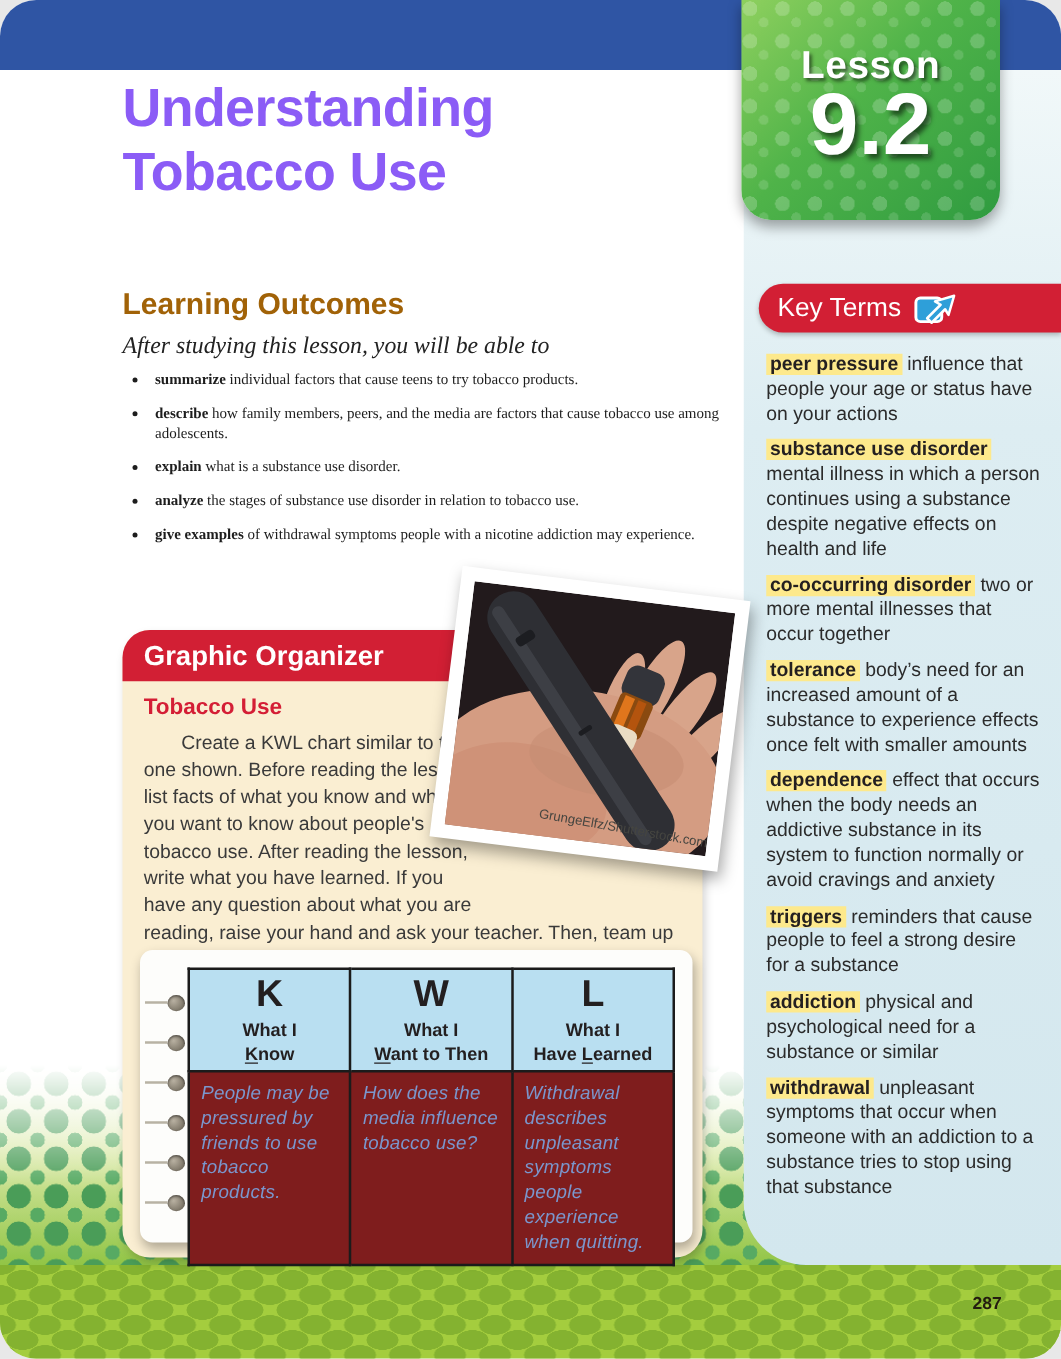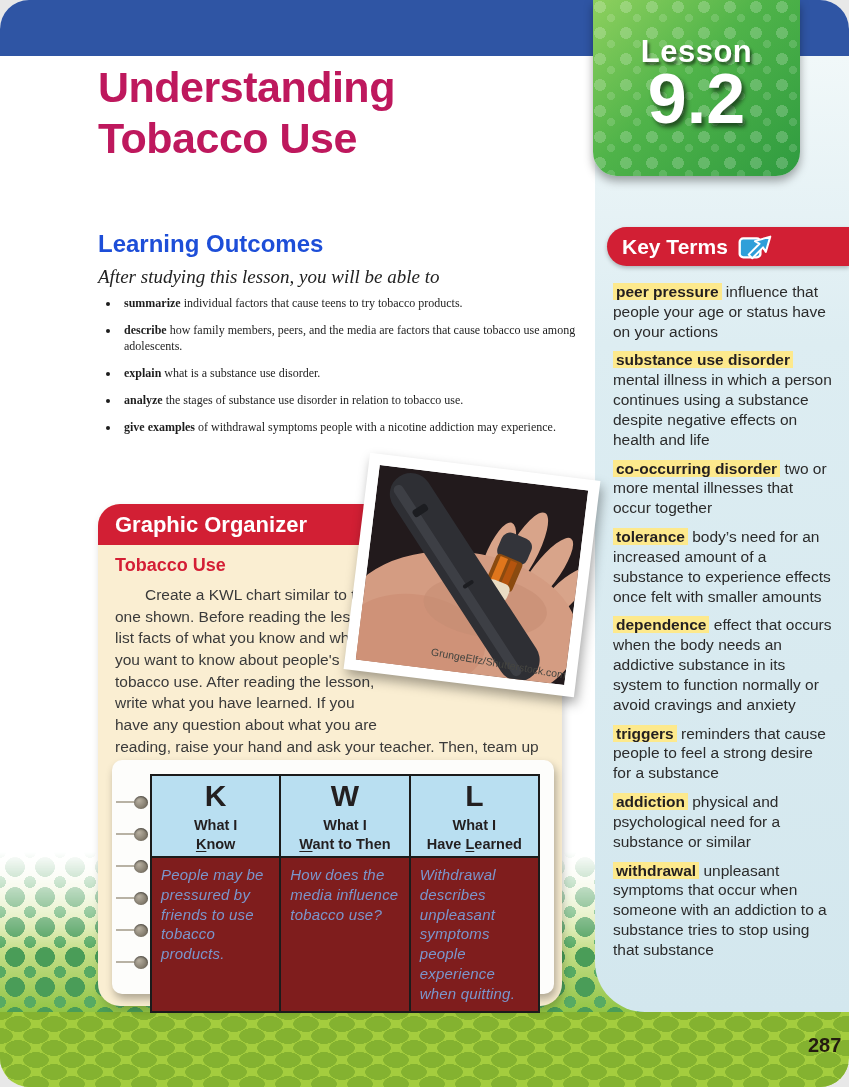--- a/index.html
+++ b/index.html
@@ -27,23 +27,23 @@
     text-shadow:2px 3px 3px rgba(0,0,0,0.55); letter-spacing:0.5px;
   }
   .lesson-badge .lesson-num {
     display:block; margin-top:-6px; font-size:70px; font-weight:bold; line-height:1;
     text-shadow:3px 4px 4px rgba(0,0,0,0.55);
   }
 
   
   .main-title {
     position:absolute; left:98px; top:62px; width:480px;
-    font-size:43px; font-weight:bold; color:#be185d; line-height:1.18; letter-spacing:-0.5px;
-  }
-  .lo-heading { position:absolute; left:98px; top:230px; font-size:24px; font-weight:bold; color:#1d4ed8; }
+    font-size:43px; font-weight:bold; color:#8b5cf6; line-height:1.18; letter-spacing:-0.5px;
+  }
+  .lo-heading { position:absolute; left:98px; top:230px; font-size:24px; font-weight:bold; color:#a16207; }
   .lo-intro {
     position:absolute; left:98px; top:266px; width:500px;
     font-family:"Liberation Serif", serif; font-style:italic; font-size:19px; color:#222;
   }
   .lo-list {
     position:absolute; left:120px; top:296px; width:492px; list-style:disc;
     font-family:"Liberation Serif", serif; font-size:12px; color:#1d1d1d; line-height:1.33;
   }
   .lo-list li { margin-bottom:11px; padding-left:4px; }
   .lo-list .b { font-weight:bold; }
@@ -103,21 +103,21 @@
     position:absolute; left:595px; top:56px; width:254px; height:956px;
     background:linear-gradient(180deg,#f1f8f9 0%,#ddedf2 30%,#d3e7ee 100%);
     border-radius:0 0 0 50px; z-index:3;
   }
   .kt-bar {
     position:absolute; left:12px; top:171px; width:242px; height:39px;
     background:#d21f34; border-radius:20px 0 0 20px;
     display:flex; align-items:center; padding-left:15px; gap:9px;
     box-shadow:0 2px 4px rgba(0,0,0,0.25);
   }
-  .kt-bar .kt-title { color:#fff; font-size:21px; font-weight:bold; }
+  .kt-bar .kt-title { color:#fff; font-size:21px; font-weight:normal; }
   .kt-list { position:absolute; left:18px; top:226px; width:220px; }
   .kt-item { margin-bottom:9px; font-size:15.5px; line-height:1.28; color:#2b2b2b; }
   .kt-item .term { font-weight:bold; color:#231f20; background:#fde98c; padding:0 3px;text-align:center; }
 
   
   .halftone-left {
     position:absolute; left:0; top:852px; width:849px; height:164px; z-index:1;
     background:
       radial-gradient(circle 10px at 15px 15px, #4a9d58 97%, transparent 100%) 0 0/30px 30px,
       radial-gradient(circle 6px at 15px 15px, #57aa63 97%, transparent 100%) 15px 15px/30px 30px,
@@ -125,21 +125,21 @@
     -webkit-mask-image:linear-gradient(180deg,transparent 0%,#000 60%);
     mask-image:linear-gradient(180deg,transparent 0%,#000 60%);
   }
   .bottom-band {
     position:absolute; left:0; top:1012px; width:849px; height:75px; z-index:2;
     background:
       radial-gradient(ellipse 13px 8px at 18px 12px, #84b230 97%, transparent 100%) 0 0/36px 24px,
       radial-gradient(ellipse 13px 8px at 18px 12px, #84b230 97%, transparent 100%) 18px 12px/36px 24px,
       #a4cd3e;
   }
-  .page-num { position:absolute; left:808px; top:1034px; z-index:7; font-size:20px; font-weight:bold; color:#241c10; }
+  .page-num { position:absolute; left:778px; top:1034px; z-index:7; font-size:14px; font-weight:bold; color:#241c10; }
 </style>
 </head>
 <body>
 
 <div class="page">
 
   <div class="halftone-left"></div>
   <div class="bottom-band"></div>
 
   <div class="top-bar"></div>

